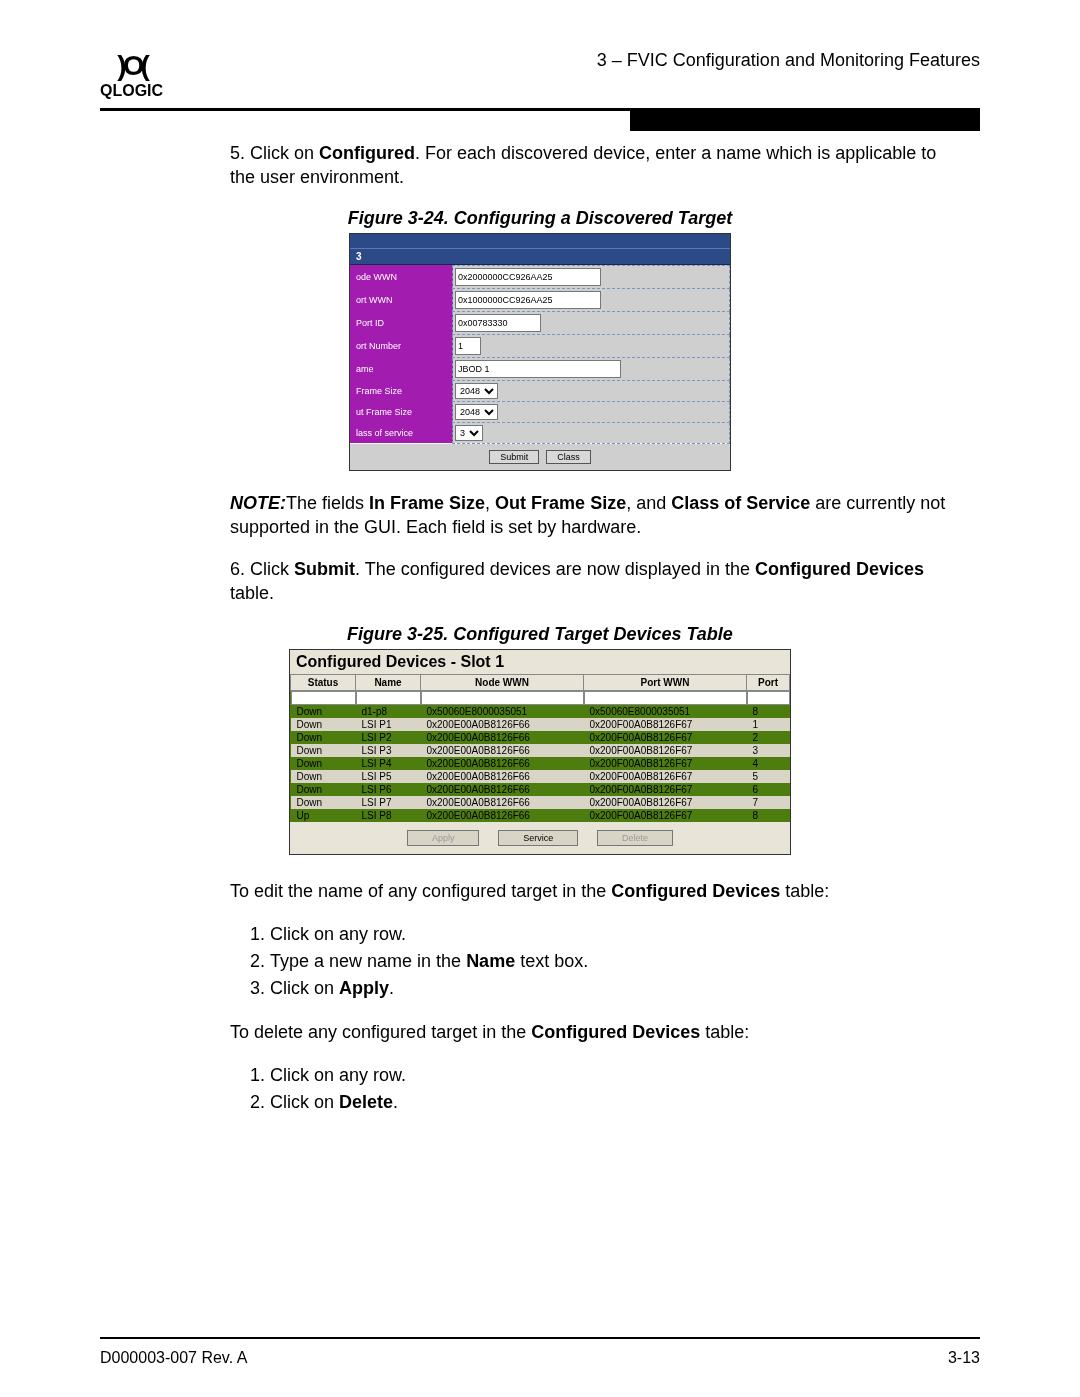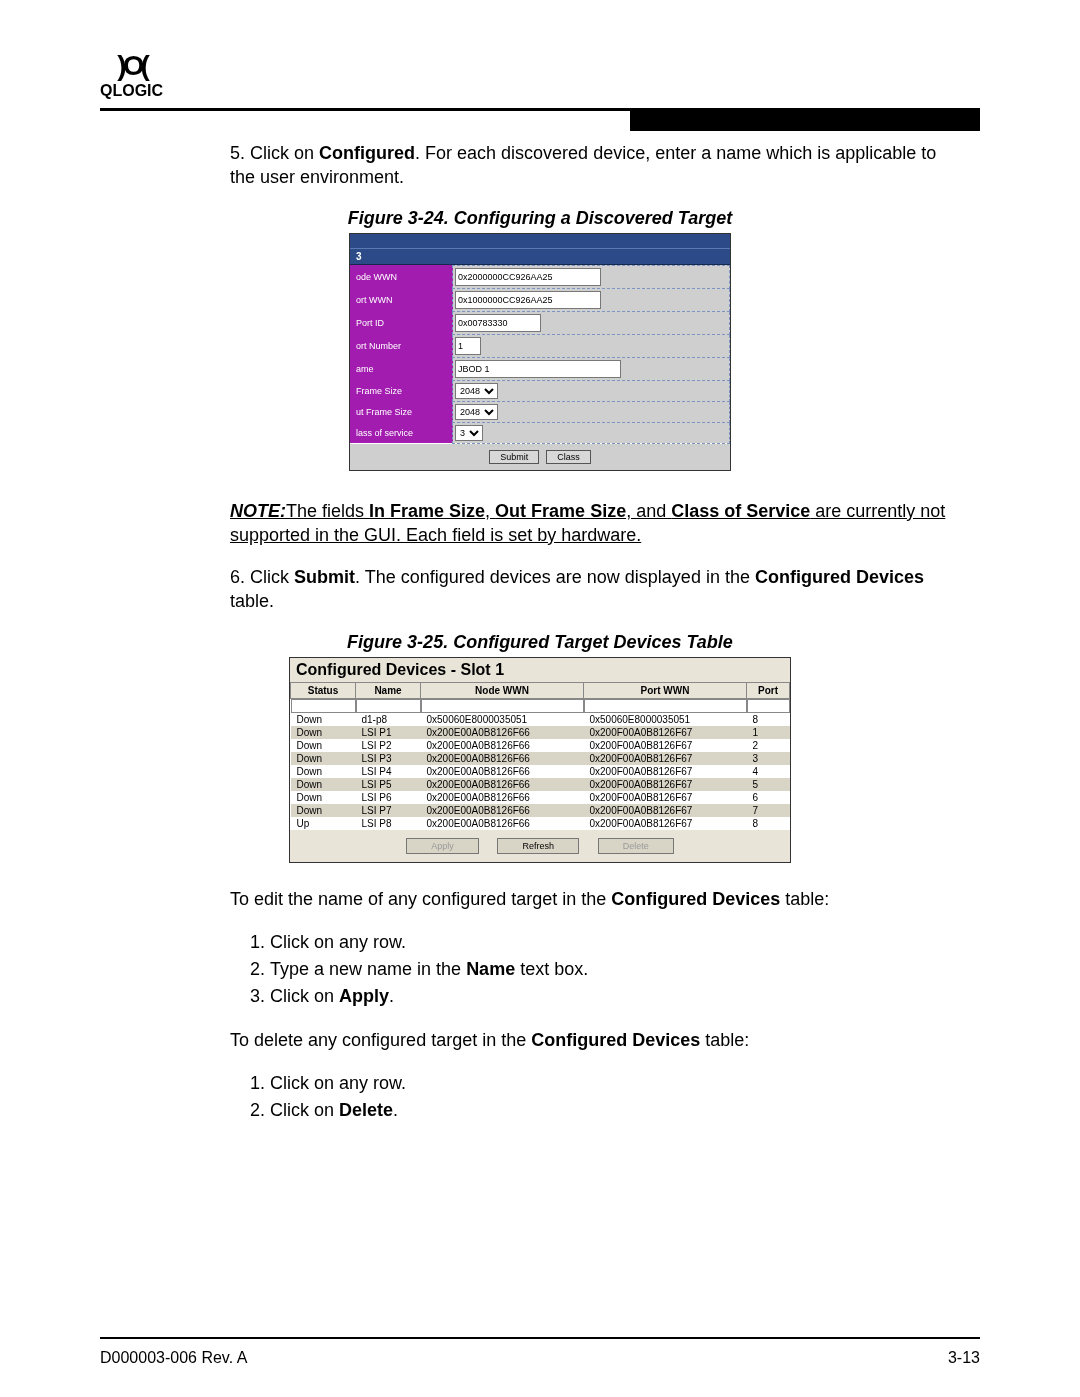--- a/index.html
+++ b/index.html
@@ -98,21 +98,21 @@
 
   
   .fig25 {
     width: 500px; margin:0 auto;
     border:1px solid #333;
     background:#e8e4d8;
     font-family: Arial, sans-serif;
     font-size:10px;
   }
   .fig25 .title { font-weight:bold; padding:3px 6px; font-size:16px; }
-  .fig25 table { width:100%; border-collapse:collapse; background:#ffffff; }
+  .fig25 table { width:100%; border-collapse:collapse; background:#4d7c0f; }
   .fig25 th {
     border:1px solid #888; background:#e8e4d8; font-weight:bold; font-size:10px; padding:2px;
   }
   .fig25 td { font-size:10px; padding:1px 6px; }
   .fig25 tr.alt { background:#d8d4c6; }
   .fig25 .inputrow td { padding:0; }
   .fig25 .inputrow input { width:100%; box-sizing:border-box; border:1px solid #888; height:14px; font-size:9px; background:#fff;}
   .fig25 .btnrow2 { text-align:center; padding:8px; }
   .fig25 .btn2 {
     display:inline-block; font-size:9px; padding:2px 24px;
@@ -123,20 +123,21 @@
 </head>
 <body>
 
 <div class="page">
 
   <div class="header">
     <div class="logo-block">
       <div class="logo-glyph">)O(</div>
       <div class="logo-text">QLOGIC</div>
     </div>
+    <div class="header-right">3 – FVIC Configuration and Monitoring Features</div>
   </div>
   <hr class="hr-main">
   <div class="hr-sub-wrap">
       <div class="hr-sub"></div>
     </div>
 
   <div class="body-text">
     <p>
       <span>5.  Click on </span><b>Configured</b><span>. For each discovered device, enter a name which is applicable to the user environment.</span>
     </p>
@@ -181,21 +182,21 @@
           <td class="val"><select><option>3</option></select></td>
           </tr>
     </tbody>
       </table>
     <div class="btnrow">
       <span class="btn">Submit</span>
       <span class="btn">Class</span>
     </div>
   </div>
 
-  <div class="body-text-wide" style="margin-top:28px; margin-left:130px;text-decoration:underline;">
+  <div class="body-text-wide" style="margin-top:20px; margin-left:130px;">
     <p><b><i>NOTE:</i></b><span>The fields </span><b>In Frame Size</b><span>, </span><b>Out Frame Size</b><span>, and </span><b>Class of Service</b><span> are currently not supported in the GUI. Each field is set by hardware.</span></p>
   </div>
 
   <div class="body-text">
     <p>
       <span>6.  Click </span><b>Submit</b><span>. The configured devices are now displayed in the </span><b>Configured Devices</b><span> table.</span>
     </p>
   </div>
 
   <div class="fig-caption">Figure 3-25. Configured Target Devices Table</div>
@@ -279,21 +280,21 @@
             <td>Up</td>
             <td>LSI P8</td>
             <td>0x200E00A0B8126F66</td>
             <td>0x200F00A0B8126F67</td>
             <td>8</td>
           </tr>
         </tbody>
     </table>
     <div class="btnrow2">
       <span class="btn2 dis">Apply</span>
-      <span class="btn2">Refresh</span>
+      <span class="btn2">Service</span>
       <span class="btn2 dis">Delete</span>
     </div>
   </div>
 
   <div class="body-text-wide" style="margin-left:130px; margin-top:24px;">
     <p><span>To edit the name of any configured target in the </span><b>Configured Devices</b><span> table:</span></p>
   </div>
   <ol class="sub">
     <li>Click on any row.</li>
     <li><span>Type a new name in the </span><b>Name</b><span> text box.</span></li>
@@ -302,17 +303,17 @@
 
   <div class="body-text-wide" style="margin-left:130px;">
     <p><span>To delete any configured target in the </span><b>Configured Devices</b><span> table:</span></p>
   </div>
   <ol class="sub">
     <li>Click on any row.</li>
     <li><span>Click on </span><b>Delete</b><span>.</span></li>
   </ol>
 
   <div class="footer">
-    <span>D000003-006 Rev. A</span>
+    <span>D000003-007 Rev. A</span>
     <span>3-13</span>
   </div>
 
 </div>
 
 </body></html>

